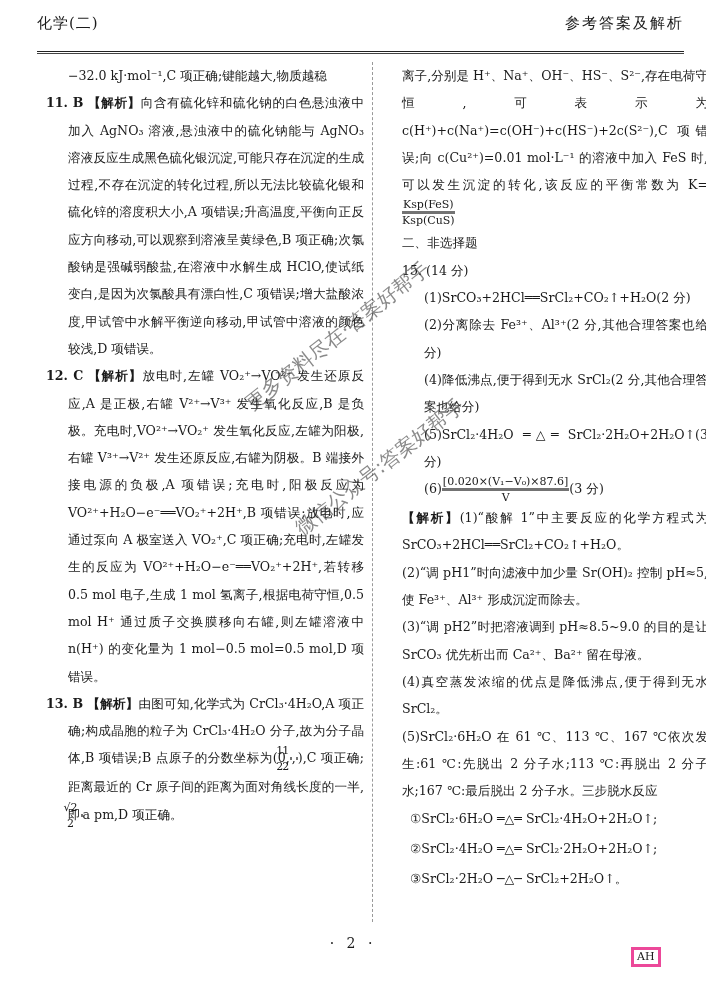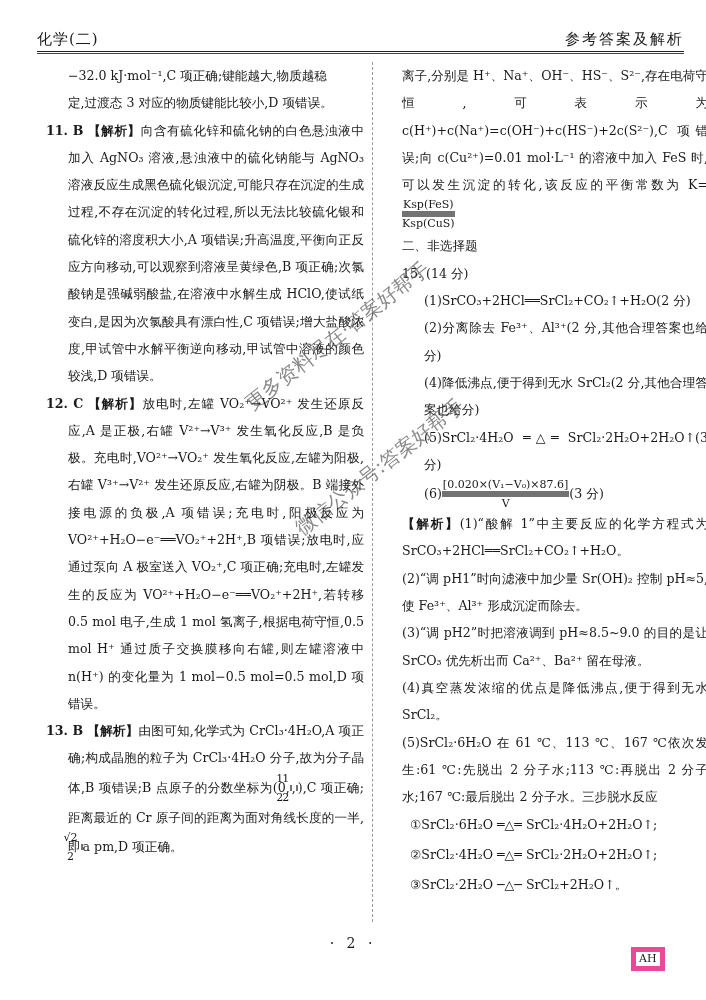--- a/index.html
+++ b/index.html
@@ -1,57 +1,56 @@
 <!DOCTYPE html>
 <html><head>
 <meta charset="utf-8">
 <style>
   html, body { margin:0; padding:0; background:#ffffff; }
   body { width:706px; height:1000px; position:relative; overflow:hidden;
          font-family:"DejaVu Serif","Liberation Serif",serif; color:#1a1a1a; }
-  .header { position:absolute; left:37px; right:22px; top:30px; height:22px; }
+  .header { position:absolute; left:37px; right:22px; top:14px; height:22px; }
   .header .left { position:absolute; left:0; top:0; font-size:15px; letter-spacing:1px; }
   .header .right { position:absolute; right:0; top:0; font-size:15px; letter-spacing:2px; }
   .header-rule { position:absolute; left:37px; right:22px; top:51px; height:3px;
                  background:linear-gradient(#222 0 1px, #fff 1px 2px, #444 2px 3px); }
   .col { position:absolute; top:62px; font-size:12.6px; line-height:27.3px; }
   .col.left { left:46px; width:318px; }
   .col.right { left:402px; width:306px; }
   .divider { position:absolute; left:372px; top:62px; height:860px; width:0;
              border-left:1px dashed #999; }
   .p { margin:0; text-align:justify; }
   .indent { padding-left:22px; }
   .hang { text-indent:-22px; padding-left:22px; }
   .num { font-weight:bold; }
   .bk { font-weight:bold;margin-top:48px; }
   .sect { font-weight:normal; margin:2px 0 0 0; font-family:"DejaVu Sans","Liberation Sans",sans-serif; font-size:12.6px; }
   .frac { display:inline-block; vertical-align:middle; text-align:center; font-size:11px; line-height:13px; }
-  .frac .n { display:block; border-bottom:6px solid #737373; padding:0 1px; }
+  .frac .n { display:block; border-bottom:3px solid #737373; padding:0 1px; }
   .frac .d { display:block; }
   .eq { padding-left:8px; line-height:30px; }
   .footer-page { position:absolute; left:0; right:0; top:935px; text-align:center; font-size:14px; letter-spacing:4px; }
-  .footer-tag { position:absolute; left:631px; top:947px; border:5px solid #ec4899; padding:0 3px; font-size:11px; line-height:14px; }
+  .footer-tag { position:absolute; left:631px; top:947px; border:3px solid #ec4899; padding:0 3px; font-size:11px; line-height:14px; }
   .watermark { position:absolute; left:240px; top:395px; transform:rotate(-38deg); transform-origin:left top;
                color:rgba(40,40,40,0.55); font-size:20px; font-family:"DejaVu Sans",sans-serif; white-space:nowrap; pointer-events:none; }
   .watermark.w2 { left:290px; top:520px; }
 </style>
 </head>
 <body>
 
 <div class="header">
   <span class="left">化学(二)</span>
   <span class="right">参考答案及解析</span>
 </div>
 <div class="header-rule"></div>
 
 <div class="divider"></div>
 
 <div class="col left">
   <p class="p indent">−32.0 kJ·mol⁻¹,C 项正确;键能越大,物质越稳</p>
-  <p class="p indent">定,过渡态 3 对应的物质键能比较小,D 项错误。</p>
 
   <p class="p hang">
     <span class="num">11. B</span>
     <span class="bk">【解析】</span><span>向含有硫化锌和硫化钠的白色悬浊液中加入 AgNO₃ 溶液,悬浊液中的硫化钠能与 AgNO₃ 溶液反应生成黑色硫化银沉淀,可能只存在沉淀的生成过程,不存在沉淀的转化过程,所以无法比较硫化银和硫化锌的溶度积大小,A 项错误;升高温度,平衡向正反应方向移动,可以观察到溶液呈黄绿色,B 项正确;次氯酸钠是强碱弱酸盐,在溶液中水解生成 HClO,使试纸变白,是因为次氯酸具有漂白性,C 项错误;增大盐酸浓度,甲试管中水解平衡逆向移动,甲试管中溶液的颜色较浅,D 项错误。</span>
   </p>
 
   <p class="p hang">
     <span class="num">12. C</span>
     <span class="bk">【解析】</span><span>放电时,左罐 VO₂⁺→VO²⁺ 发生还原反应,A 是正极,右罐 V²⁺→V³⁺ 发生氧化反应,B 是负极。充电时,VO²⁺→VO₂⁺ 发生氧化反应,左罐为阳极,右罐 V³⁺→V²⁺ 发生还原反应,右罐为阴极。B 端接外接电源的负极,A 项错误;充电时,阳极反应为 VO²⁺+H₂O−e⁻══VO₂⁺+2H⁺,B 项错误;放电时,应通过泵向 A 极室送入 VO₂⁺,C 项正确;充电时,左罐发生的反应为 VO²⁺+H₂O−e⁻══VO₂⁺+2H⁺,若转移 0.5 mol 电子,生成 1 mol 氢离子,根据电荷守恒,0.5 mol H⁺ 通过质子交换膜移向右罐,则左罐溶液中 n(H⁺) 的变化量为 1 mol−0.5 mol=0.5 mol,D 项错误。</span>
   </p>

